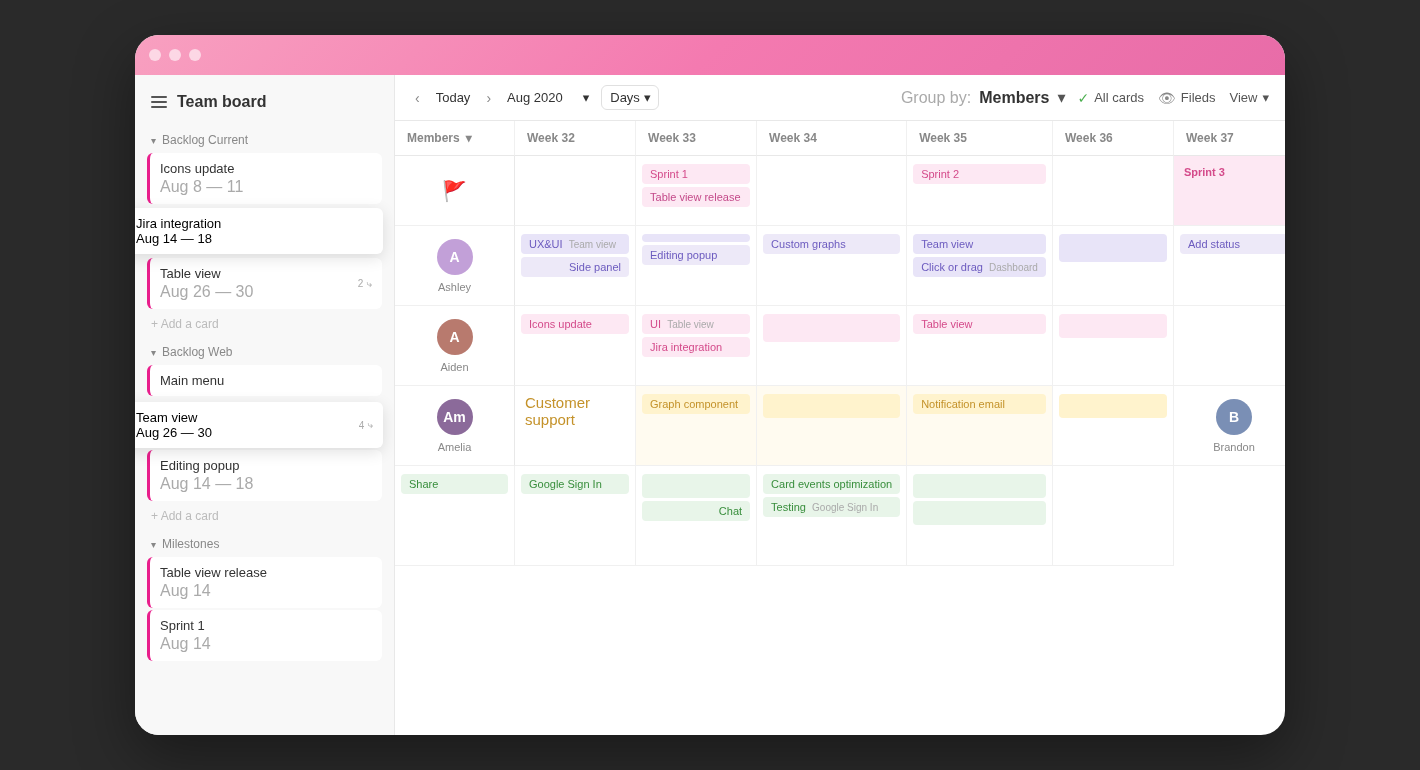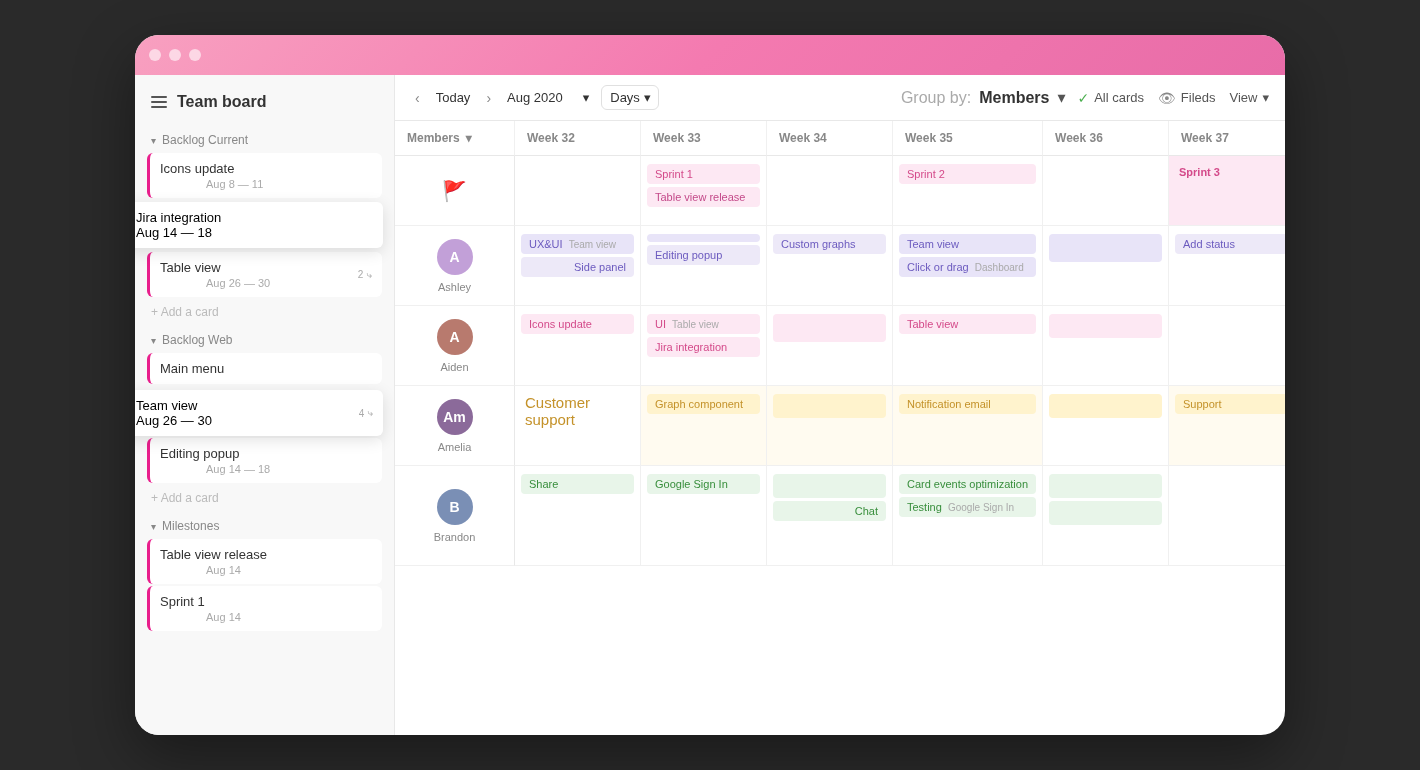--- a/index.html
+++ b/index.html
@@ -89,21 +89,21 @@
       margin: 2px 12px;
       padding: 8px 10px;
       background: #fff;
       border-radius: 6px;
       border-left: 3px solid;
       font-size: 13px;
       cursor: pointer;
     }
 
     .sidebar-card .card-title { font-weight: 500; color: #333; }
-    .sidebar-card .card-date { font-size: 11px; color: #aaa; margin-top: 2px; margin-left: 46px; }
+    .sidebar-card .card-date { font-size: 16px; color: #aaa; margin-top: 2px; }
 
     .add-card {
       padding: 6px 16px;
       font-size: 12px;
       color: #bbb;
       cursor: pointer;
     }
 
     
     .main-content {
@@ -514,23 +514,20 @@
           </div>
 
           <div class="gantt-cell" style="padding:6px; background:#fffbf0;">
             <div class="task-bar" style="background:#fff3cd; color:#c4922a; font-size:11px;">Notification email</div>
           </div>
 
           <div class="gantt-cell" style="padding:6px;">
             <div class="task-bar" style="background:#fff3cd; height:24px;"></div>
           </div>
 
-          <div class="gantt-cell" style="padding:6px; background:#fffbf0;">
-            <div class="task-bar" style="background:#fff3cd; color:#c4922a; font-size:11px;">Support</div>
-          </div>
 
           <div class="gantt-cell member-cell">
             <div class="avatar" style="background:#7a8fb5;">B</div>
             <div class="member-name">Brandon</div>
           </div>
 
           <div class="gantt-cell" style="padding:6px; min-height:100px;">
             <div class="task-bar" style="background:#e8f5e9; color:#388e3c; font-size:11px;">Share</div>
           </div>
 

